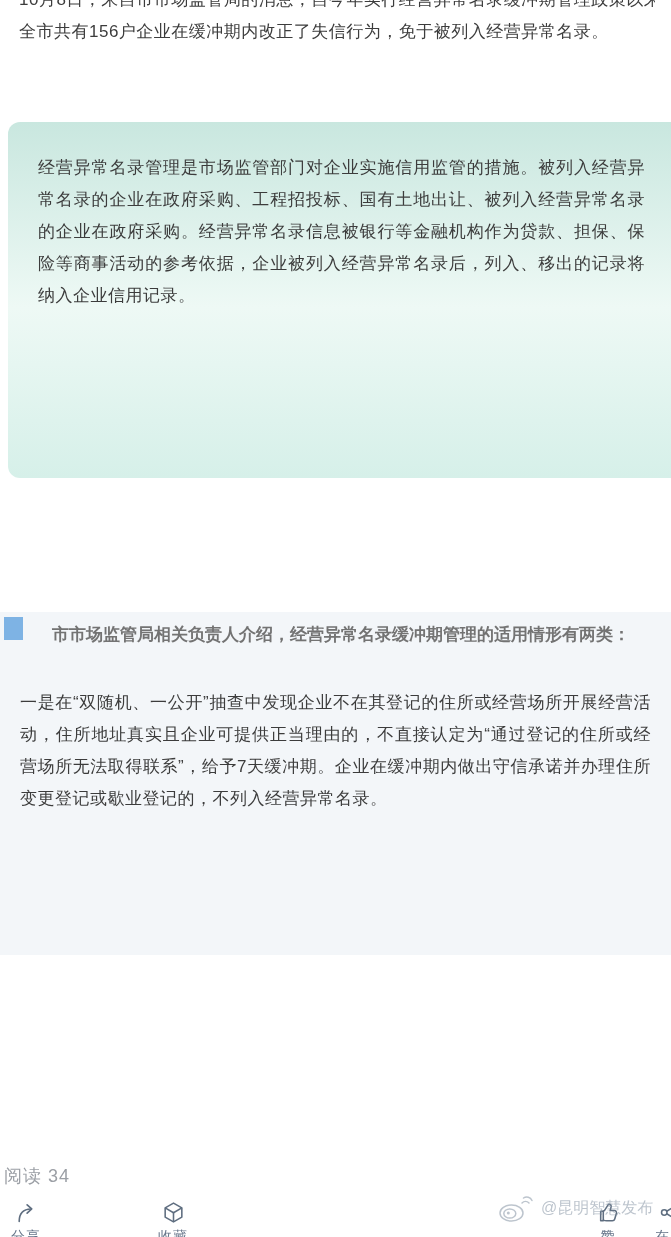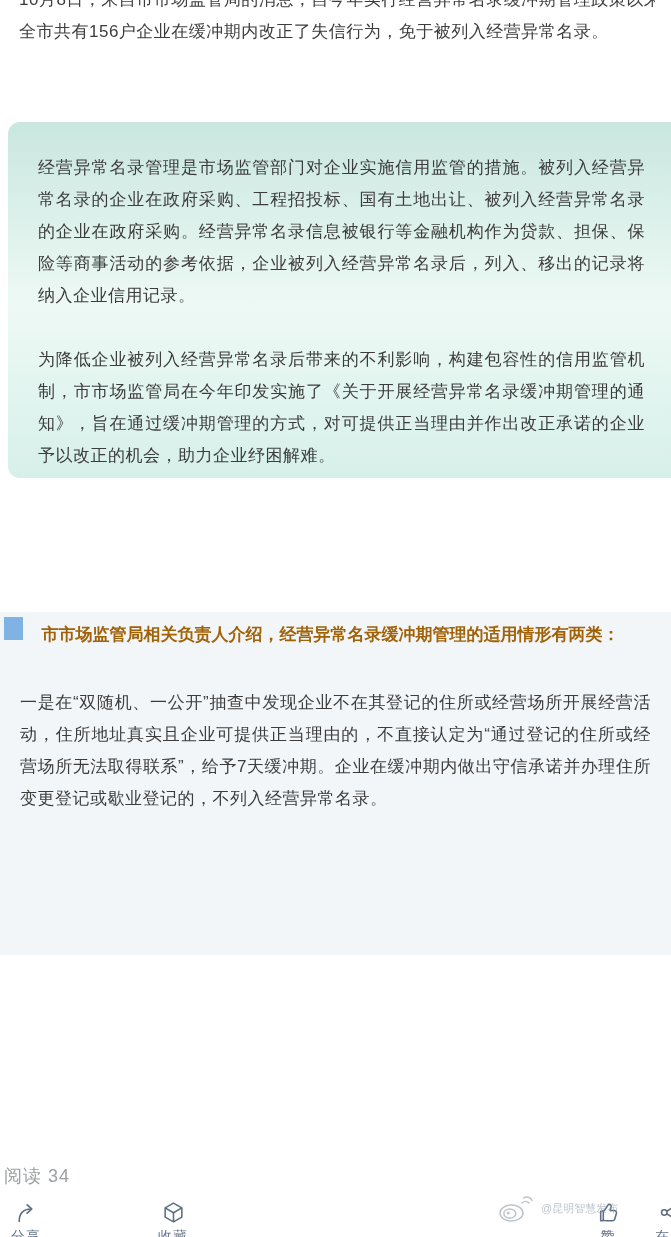--- a/index.html
+++ b/index.html
@@ -19,57 +19,56 @@
     background:linear-gradient(180deg,#c9e7df 0%,#eef9f5 52%,#d6f0e9 100%);
     padding:30px 40px 0 30px;
   }
   .teal-box p{margin:0 0 32px 0;}
   
   .section{
     position:absolute;left:0;right:0;top:612px;height:343px;box-sizing:border-box;
     background:#f3f6f9;
   }
   .bullet-square{position:absolute;left:4px;top:5px;width:19px;height:23px;background:#7eb3e4;}
-  .section .heading{font-weight:bold;color:#a16207;text-align:center;padding:7px 30px 0 20px;line-height:32px;}
+  .section .heading{font-weight:bold;color:#737373;padding:7px 30px 0 52px;line-height:32px;}
   .section p{margin:36px 20px 0 20px;}
   .section p + p{margin-top:25px;}
   
   .closing{position:absolute;left:20px;right:18px;top:1059px;margin:0;}
   
   .read-count{position:absolute;left:4px;top:1166px;font-size:18px;line-height:20px;color:#9b9fa5;letter-spacing:1px;}
   
   .toolbar{position:absolute;left:0;right:0;top:1196px;height:45px;background:#ffffff;}
   .tool{position:absolute;top:4px;width:44px;display:flex;flex-direction:column;align-items:center;color:#5f6e80;cursor:pointer;}
   .tool svg{width:25px;height:25px;display:block;}
   .tool .tool-label{font-size:14px;line-height:16px;margin-top:3px;color:#66758a;letter-spacing:1px;white-space:nowrap;}
   .tool-share{left:4px;}
   .tool-favorite{left:151px;}
   .tool-like{left:586px;}
   .tool-more{left:648px;}
   
   .watermark{
     position:absolute;left:497px;top:1192px;z-index:5;pointer-events:none;
     display:flex;align-items:center;gap:6px;
-    color:#8795a5;opacity:0.55;font-size:11px;line-height:30px;white-space:nowrap;
+    color:#8795a5;opacity:0.55;font-size:16px;line-height:30px;white-space:nowrap;
   }
   .watermark svg{width:38px;height:32px;display:block;flex:0 0 auto;}
 </style>
 </head>
 <body>
 
 <div class="page">
 
   <div class="intro txt">
     <div class="line">10月8日，来自市市场监管局的消息，自今年实行经营异常名录缓冲期管理政策以来，到8月底，</div>
     <div class="line">全市共有156户企业在缓冲期内改正了失信行为，免于被列入经营异常名录。</div>
   </div>
 
   <div class="teal-box">
     <p class="txt">经营异常名录管理是市场监管部门对企业实施信用监管的措施。被列入经营异常名录的企业在政府采购、工程招投标、国有土地出让、被列入经营异常名录的企业在政府采购。经营异常名录信息被银行等金融机构作为贷款、担保、保险等商事活动的参考依据，企业被列入经营异常名录后，列入、移出的记录将纳入企业信用记录。</p>
-    <p class="txt">为降低企业被列入经营异常名录后带来的不利影响，构建包容性的信用监管机制，市市场监管局在今年印发实施了《关于开展经营异常名录缓冲期管理的通知》，旨在通过缓冲期管理的方式，对可提供正当理由并作出改正承诺的企业予以改正的机会，助力企业纾困解难。</p>
   </div>
 
   <div class="section">
     <span class="bullet-square"></span>
     <div class="heading">市市场监管局相关负责人介绍，经营异常名录缓冲期管理的适用情形有两类：</div>
     <p class="txt">一是在“双随机、一公开”抽查中发现企业不在其登记的住所或经营场所开展经营活动，住所地址真实且企业可提供正当理由的，不直接认定为“通过登记的住所或经营场所无法取得联系”，给予7天缓冲期。企业在缓冲期内做出守信承诺并办理住所变更登记或歇业登记的，不列入经营异常名录。</p>
   </div>
 
 
   <div class="read-count">

